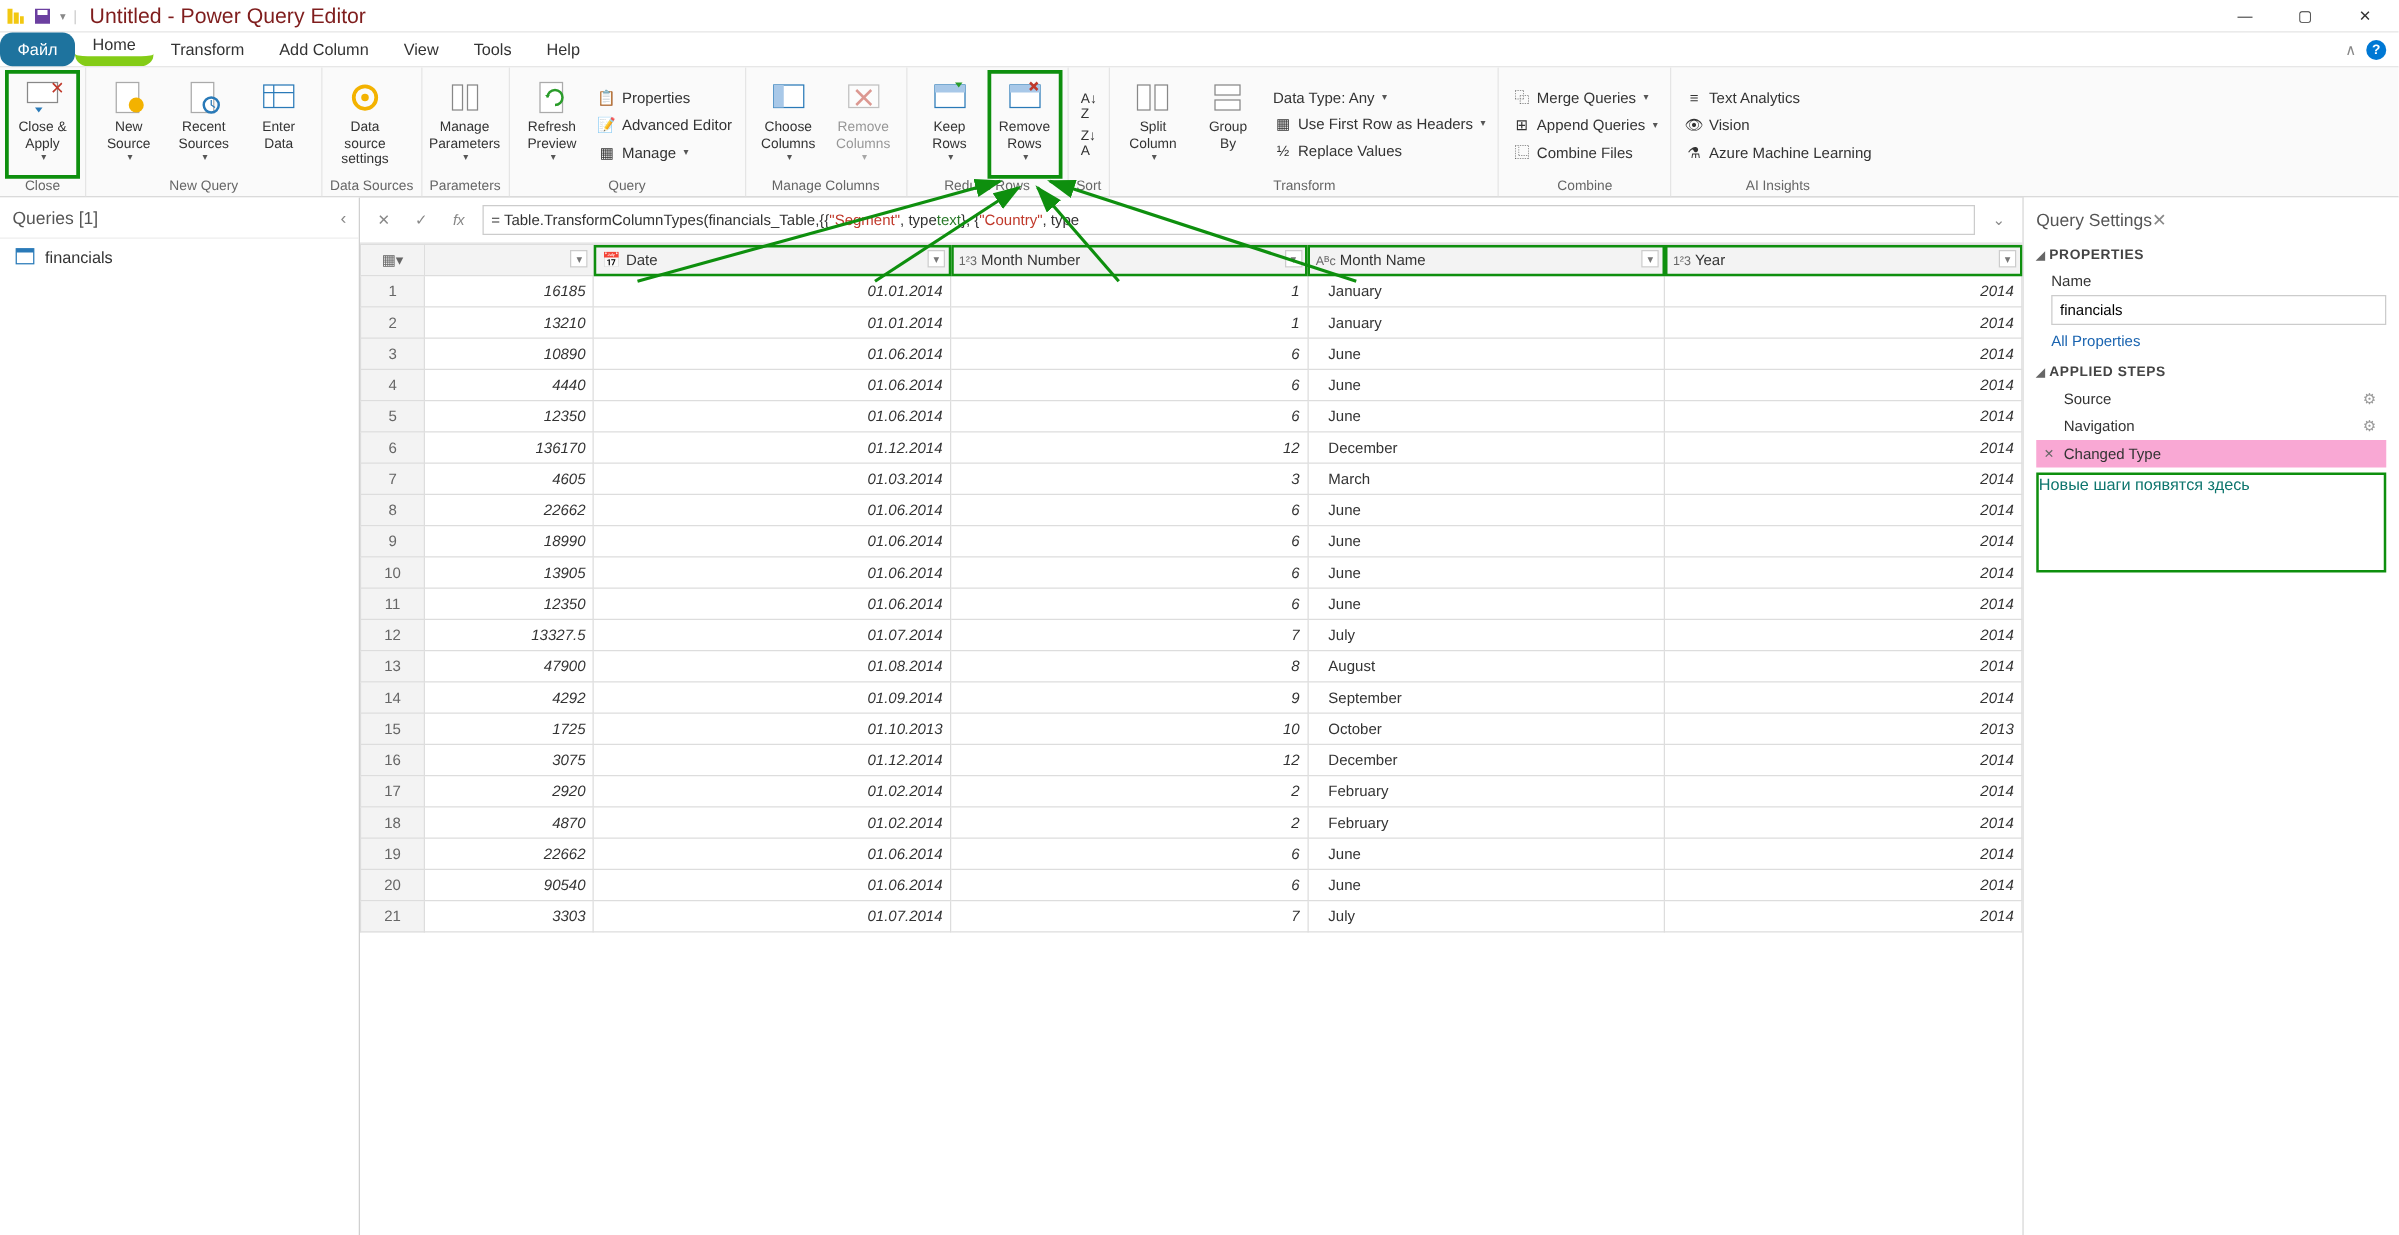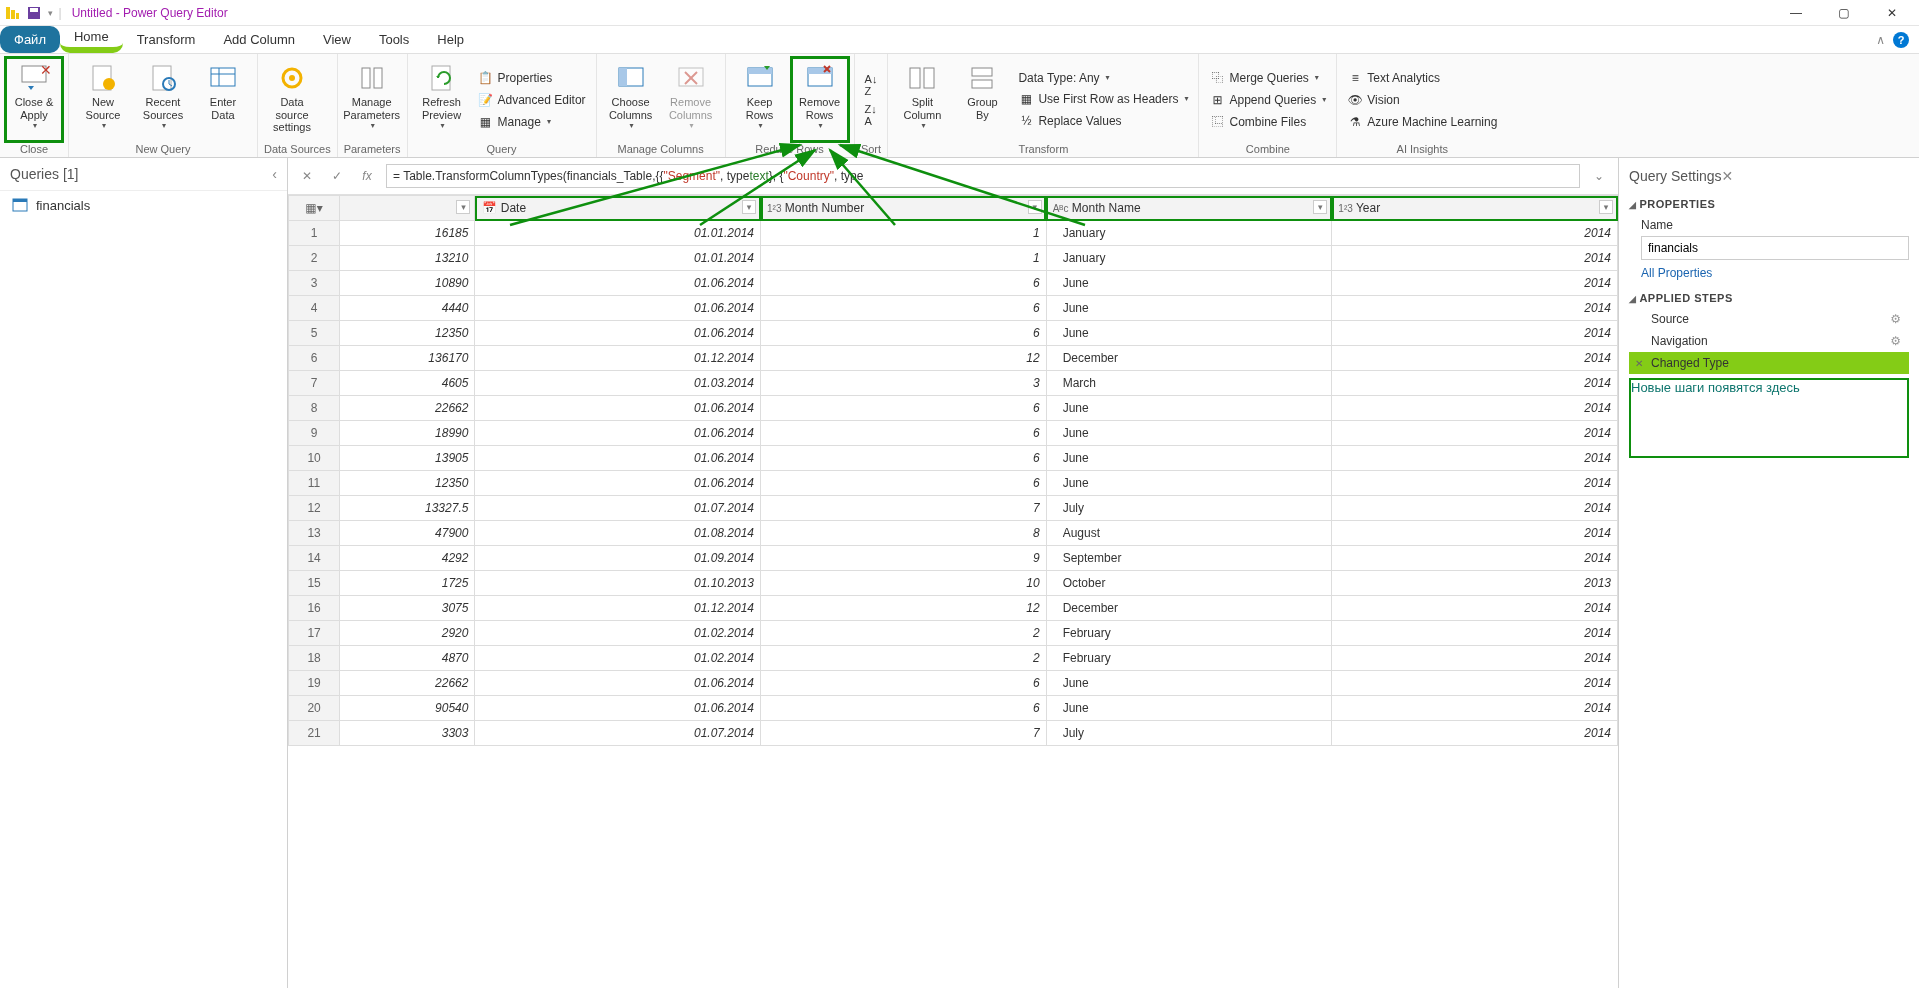--- a/index.html
+++ b/index.html
@@ -1,25 +1,25 @@
 <!DOCTYPE html>
 <html><head>
 <meta charset="utf-8">
 <style>
 * { box-sizing: border-box; margin: 0; padding: 0; font-family: "Segoe UI", Tahoma, sans-serif; }
 body { background: #fff; font-size: 12px; color: #333; overflow: hidden; }
 .titlebar { height: 26px; display: flex; align-items: center; padding: 0 4px; border-bottom: 1px solid #e5e5e5; }
 .titlebar .tb-left { display: flex; align-items: center; gap: 6px; }
-.titlebar .tb-title { font-size: 12px; color: #a21caf; margin-left: 4px; }
+.titlebar .tb-title { font-size: 17px; color: #7f1d1d; margin-left: 4px; }
 .titlebar .tb-right { margin-left: auto; display: flex; gap: 18px; padding-right: 8px; }
 .win-btn { width: 30px; height: 20px; display: flex; align-items: center; justify-content: center; cursor: default; }
 .menubar { height: 28px; display: flex; align-items: stretch; border-bottom: 1px solid #e0e0e0; }
 .menu-tab { padding: 6px 14px; font-size: 13px; cursor: default; display: flex; align-items: center; border-radius: 10px; }
 .menu-tab.file { background: #1e739e; color: #fff; }
-.menu-tab.active { border-bottom: 6px solid #84cc16; text-align: right; }
+.menu-tab.active { border-bottom: 8px solid #84cc16; text-align: right; }
 .menubar .right-icons { margin-left: auto; display: flex; align-items: center; gap: 8px; padding-right: 10px; }
 .help-circle { width: 16px; height: 16px; border-radius: 50%; background: #0078d4; color: #fff; display: flex; align-items: center; justify-content: center; font-size: 11px; font-weight: bold; }
 .ribbon { display: flex; border-bottom: 1px solid #d0d0d0; background: #fafafa; height: 104px; }
 .ribbon-group { border-right: 1px solid #e5e5e5; padding: 4px 6px 2px; display: flex; flex-direction: column; }
 .ribbon-group-body { display: flex; gap: 4px; flex: 1; }
 .ribbon-group-label { text-align: center; font-size: 11px; color: #666; padding-top: 2px; }
 .rbtn-big { display: flex; flex-direction: column; align-items: center; justify-content: flex-start; width: 56px; padding: 4px 2px; cursor: default; }
 .rbtn-big .ic { width: 32px; height: 32px; margin-bottom: 2px; display: flex; align-items: center; justify-content: center; }
 .rbtn-big .lbl { font-size: 11px; text-align: center; line-height: 1.15; }
 .rbtn-row { display: flex; align-items: center; gap: 4px; padding: 2px 4px; font-size: 12px; cursor: default; white-space: nowrap; }
@@ -45,21 +45,21 @@
 table.grid td.num { text-align: right; font-style: italic; }
 table.grid td.txt { text-align: left; padding-left: 16px; }
 .col-dd { position: absolute; right: 4px; top: 4px; font-size: 9px; color: #777; border: 1px solid #ccc; width: 14px; height: 14px; display: flex; align-items: center; justify-content: center; background: #fff; }
 .settings-pane { width: 300px; background: #fff; display: flex; flex-direction: column; padding: 6px 10px; }
 .settings-head { font-size: 14px; color: #555; padding: 4px 0 8px; display: flex; justify-content: flex-start; align-items: center; }
 .sect-hdr { font-size: 11px; font-weight: bold; color: #444; letter-spacing: 0.5px; padding: 6px 0 4px; }
 .sect-hdr::before { content: "◢ "; font-size: 9px; color: #666; }
 .name-input { width: 100%; border: 1px solid #ccc; padding: 4px 6px; font-size: 12px; }
 .link { color: #1a64b0; font-size: 12px; padding: 6px 0; cursor: default; }
 .step { padding: 4px 8px 4px 22px; font-size: 12px; display: flex; align-items: center; justify-content: space-between; }
-.step.sel { background: #84cc16; }
+.step.sel { background: #f9a8d4; }
 .step .gear { color: #999; font-size: 12px; }
 .step.sel::before { content: "✕"; position: absolute; margin-left: -16px; color: #666; font-size: 10px; }
 .note-box { border: 2px solid #0e8f0e; padding: 0; margin-top: 4px; color: #0f766e; font-size: 13px; height: 80px; }
 .arrow-svg { position: absolute; pointer-events: none; z-index: 50; }
 .small-ic { width: 16px; height: 16px; display: inline-flex; align-items: center; justify-content: center; }
 </style>
 </head>
 <body>
 
 <div class="titlebar">

